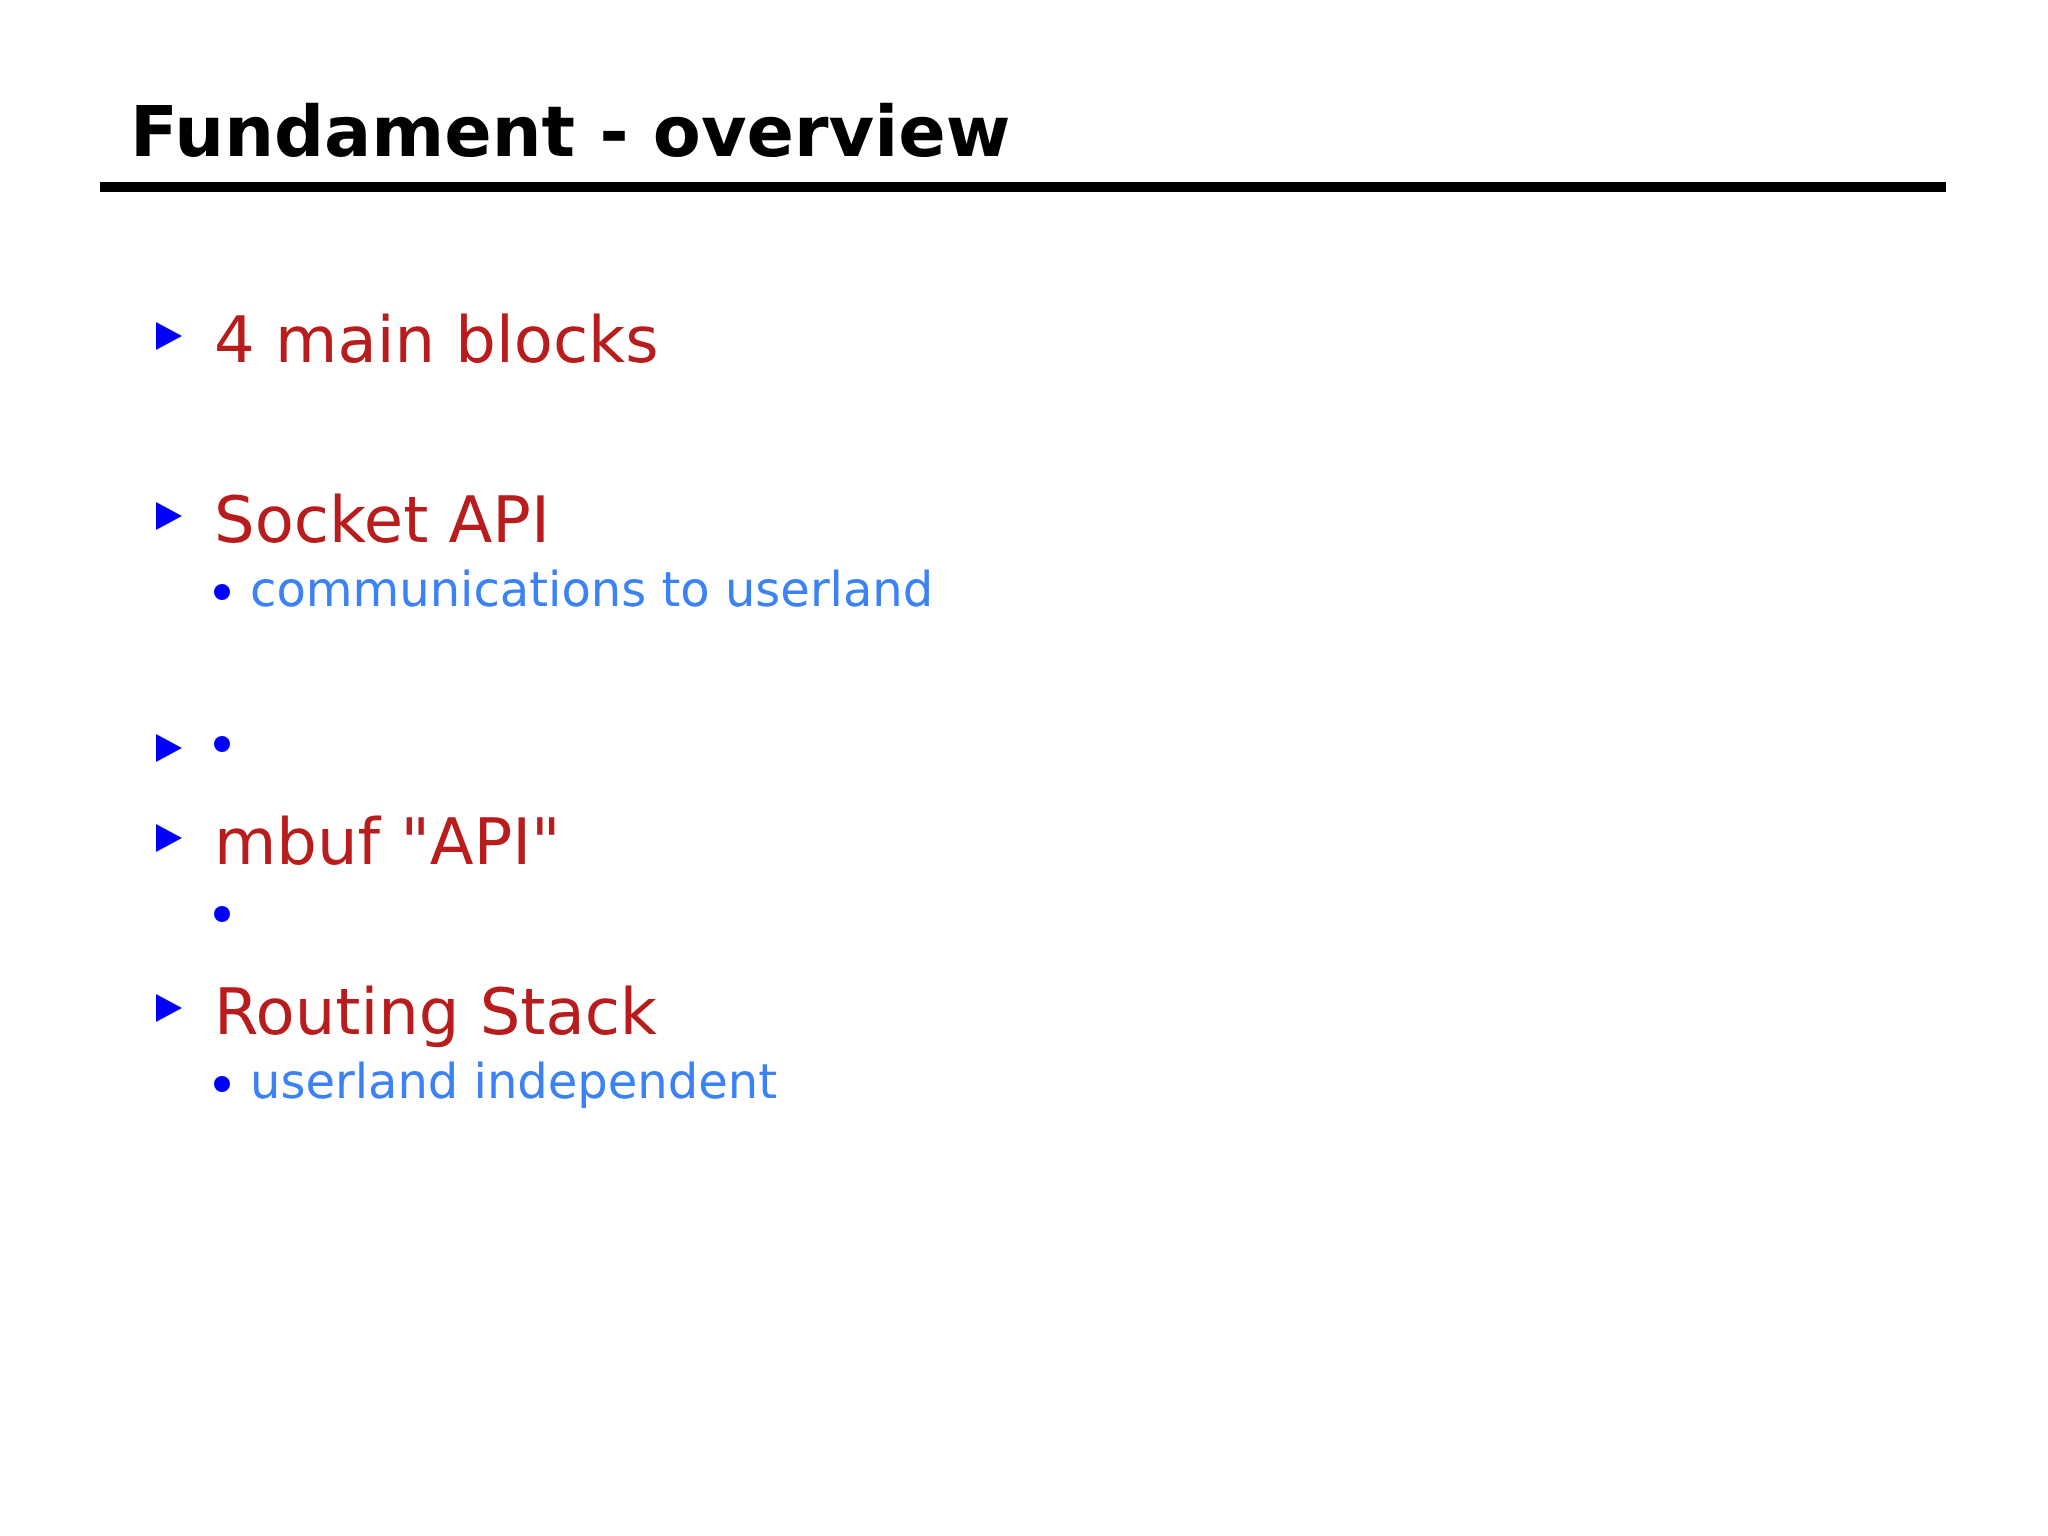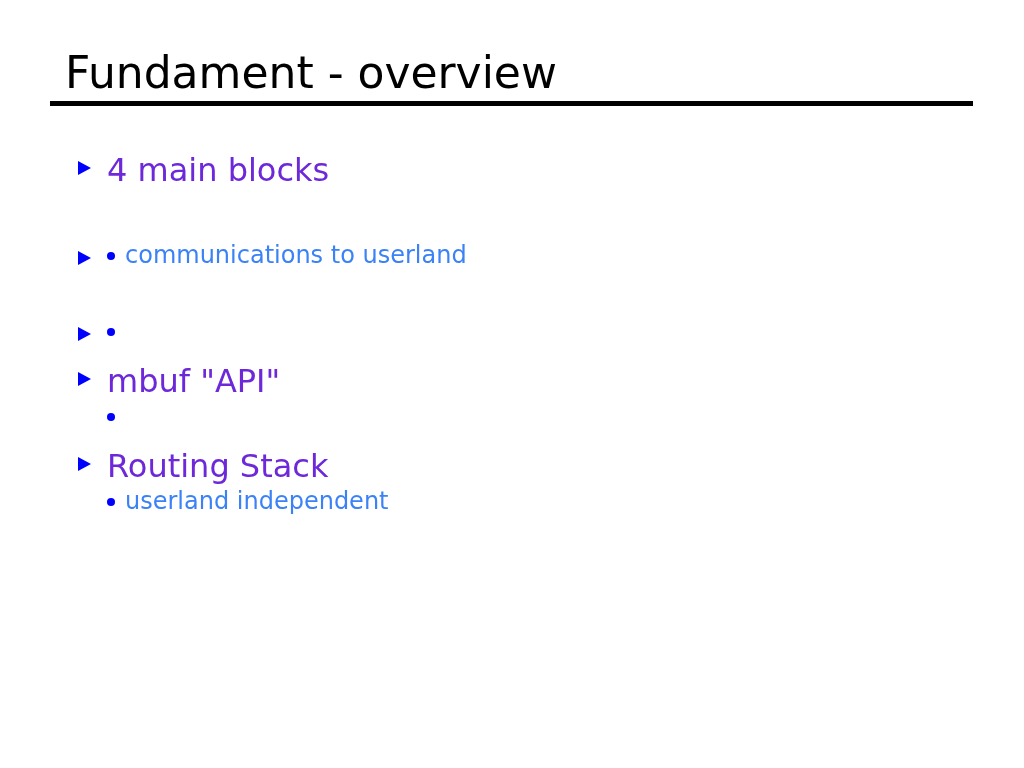--- a/index.html
+++ b/index.html
@@ -21,22 +21,22 @@
   }
 
   
   .title-block {
     position: absolute;
     left: 50px;
     top: 48px;
     width: 923px;
   }
   .slide-title {
-    font-size: 44px;
-    font-weight: 400;
+    font-size: 35px;
+    font-weight: 700;
     line-height: 1.12;
     color: #000000;
     letter-spacing: 0px;
     padding-left: 15px;
     white-space: nowrap;
   }
   .title-rule {
     margin-top: 4px;
     width: 923px;
     height: 5px;
@@ -55,21 +55,21 @@
     position: relative;
   }
 
   
   .lvl1 {
     position: relative;
     display: flex;
     align-items: flex-start;
     font-size: 32px;
     line-height: 40px;
-    color: #6d28d9;
+    color: #b91c1c;
     white-space: nowrap;
   }
   .lvl1-text {
     padding-left: 29px;
   }
 
   
   .tri-marker {
     position: absolute;
     left: 0px;
@@ -127,20 +127,21 @@
       <div class="lvl1">
         <span class="tri-marker"></span>
         <span class="lvl1-text">4 main blocks</span>
       </div>
     </div>
     <div class="gap-after-first"></div>
 
     <div class="group">
       <div class="lvl1">
         <span class="tri-marker"></span>
+        <span class="lvl1-text">Socket API</span>
       </div>
       <div class="lvl2">
         <span class="dot-marker"></span>
         <span class="lvl2-text">communications to userland</span>
       </div>
     </div>
     <div class="gap-between"></div>
 
     <div class="group">
       <div class="lvl1">

